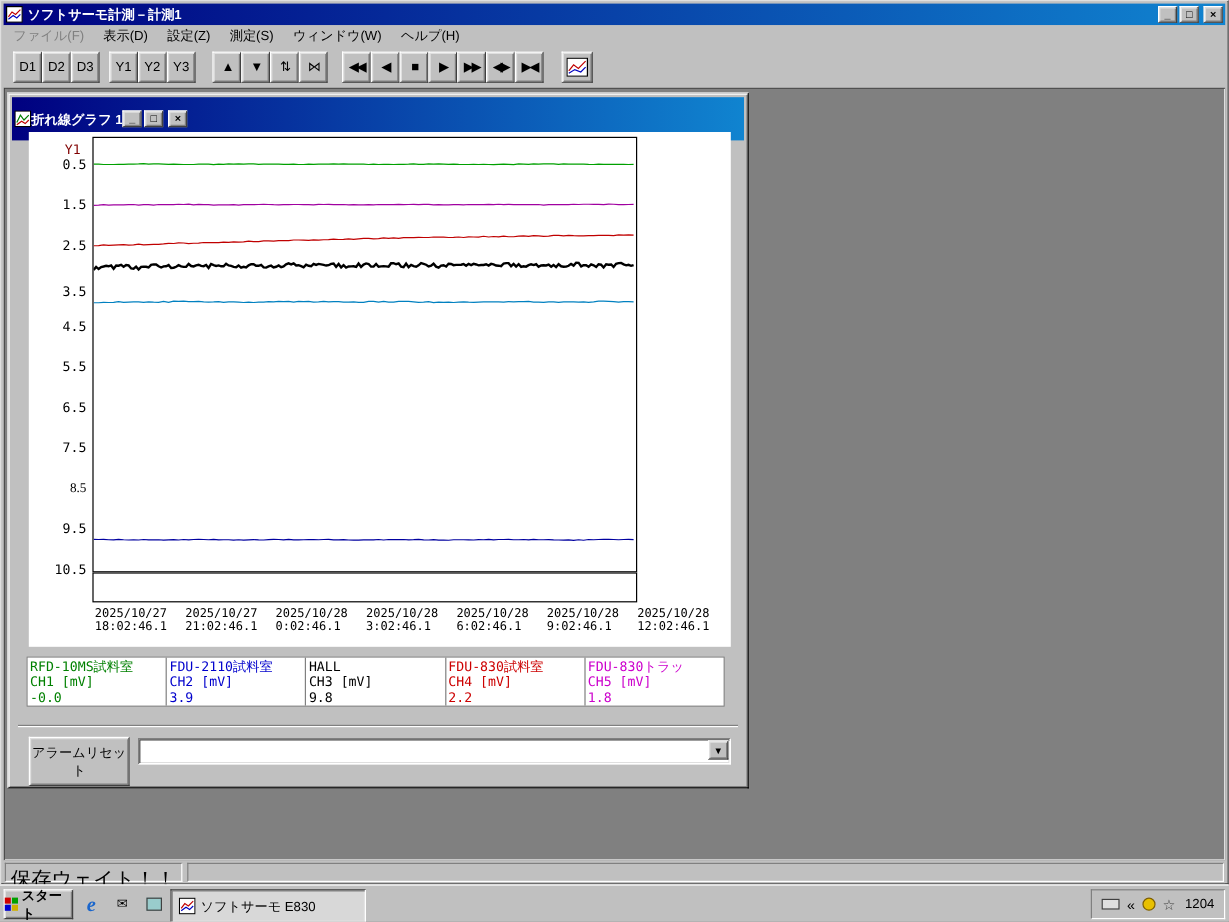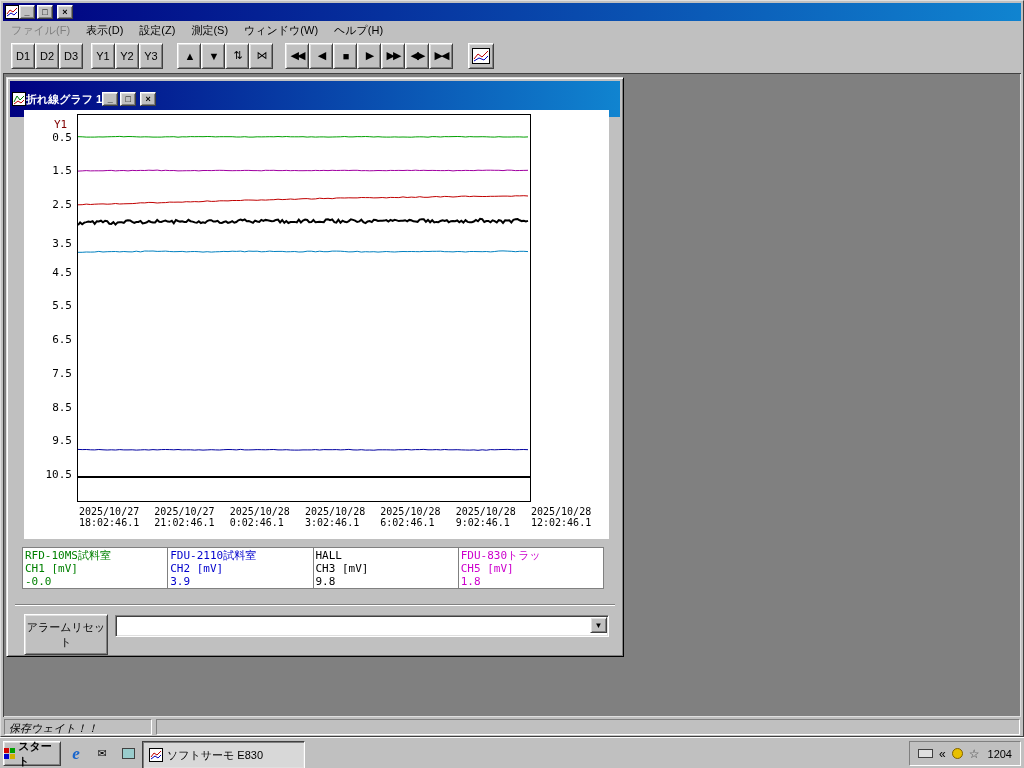--- a/index.html
+++ b/index.html
@@ -78,21 +78,21 @@
             border-top:1px solid #808080; border-bottom:1px solid #ffffff; }
   .alarm-btn { position:absolute; left:17px; top:536px; width:84px; height:41px; font-size:11px;
                display:flex; align-items:center; justify-content:center; cursor:default; }
   .combo { position:absolute; left:108px; top:537px; width:494px; height:22px; }
   .combo .field { position:absolute; inset:0; }
   .combo .drop { position:absolute; right:2px; top:2px; width:17px; height:16px; font-size:8px;
                  display:flex; align-items:center; justify-content:center; cursor:default; }
 
   
   .status-bar { position:absolute; left:2px; top:716px; right:2px; height:19px; background:#c0c0c0; }
-  .sp1 { position:absolute; left:1px; top:2px; width:148px; height:16px; padding:1px 4px; font-size:11px;font-style:italic; }
+  .sp1 { position:absolute; left:1px; top:2px; width:148px; height:16px; padding:1px 4px; font-size:17px; }
   .sp2 { position:absolute; left:153px; top:2px; right:1px; height:16px; }
 
   
   .taskbar { position:absolute; left:0; top:737px; width:1024px; height:31px; background:#c0c0c0;
              border-top:1px solid #ffffff; }
   .start-btn { position:absolute; left:3px; top:3px; width:58px; height:25px; display:flex;
                align-items:center; justify-content:center; gap:3px; font-weight:bold; font-size:11px; cursor:default; }
   .win-logo { width:12px; height:12px; display:grid; grid-template-columns:5px 5px; grid-template-rows:5px 5px; gap:1px; }
   .win-logo i { display:block; }
   .ql { position:absolute; left:66px; top:5px; display:flex; gap:6px; align-items:center; height:21px; }
@@ -116,20 +116,21 @@
   <div class="main-window">
 
     <div class="title-bar">
       <span class="app-icon">
         <svg width="14" height="14" viewBox="0 0 14 14">
             <rect x="0.5" y="0.5" width="13" height="13" fill="#fff" stroke="#000"></rect>
             <polyline points="2,9 5,5 8,7 12,3" fill="none" stroke="#c00000"></polyline>
             <polyline points="2,11 6,8 9,10 12,7" fill="none" stroke="#0000c0"></polyline>
           </svg>
       </span>
+      <span class="t-text">ソフトサーモ計測－計測1</span>
       <span class="win-btns">
         <span class="win-btn raised">_</span>
         <span class="win-btn raised">□</span>
         <span class="win-btn raised" style="margin-left:2px">×</span>
       </span>
     </div>
 
     <div class="menu-bar">
         <span class="menu-item disabled">ファイル(F)</span>
         <span class="menu-item">表示(D)</span>
@@ -200,21 +201,21 @@
           <div class="y1-label">Y1</div>
           <div>
               <div class="y-tick" style="top: 20.6168px;">0.5</div>
               <div class="y-tick" style="top: 54.3551px;">1.5</div>
               <div class="y-tick" style="top: 88.0935px;">2.5</div>
               <div class="y-tick" style="top: 127px;">3.5</div>
               <div class="y-tick" style="top: 155.57px;">4.5</div>
               <div class="y-tick" style="top: 189.308px;">5.5</div>
               <div class="y-tick" style="top: 223.047px;">6.5</div>
               <div class="y-tick" style="top: 256.785px;">7.5</div>
-              <div class="y-tick" style="top: 290.523px;">8.5</div>
+              <div class="y-tick" style="top: 290.523px; font-family: Liberation Serif, serif;">8.5</div>
               <div class="y-tick" style="top: 324.262px;">9.5</div>
               <div class="y-tick" style="top: 358px;">10.5</div>
             </div>
           <div class="plot-frame">
             <svg width="452" height="361" viewBox="0 0 452 361">
                 <polyline points="0.0,21.7 4.2,21.8 8.3,22.1 12.5,22.1 16.7,22.1 20.8,21.9 25.0,22.0 29.2,21.8 33.3,21.7 37.5,21.6 41.7,21.4 45.8,21.8 50.0,21.5 54.2,21.6 58.3,21.8 62.5,22.0 66.7,21.8 70.8,21.9 75.0,22.1 79.2,22.1 83.3,22.1 87.5,21.8 91.7,21.8 95.8,21.7 100.0,22.2 104.2,21.8 108.3,21.9 112.5,21.6 116.7,21.7 120.8,21.6 125.0,21.7 129.2,21.5 133.3,21.6 137.5,21.9 141.7,21.7 145.8,21.7 150.0,21.7 154.2,21.7 158.3,22.0 162.5,22.0 166.7,21.7 170.8,22.1 175.0,22.1 179.2,21.8 183.3,21.9 187.5,21.8 191.7,21.7 195.8,21.8 200.0,21.5 204.2,21.8 208.3,21.5 212.5,21.8 216.7,21.8 220.8,21.8 225.0,21.7 229.2,22.1 233.3,21.8 237.5,22.1 241.7,21.9 245.8,21.9 250.0,22.1 254.2,22.0 258.3,21.9 262.5,21.8 266.7,21.5 270.8,21.9 275.0,21.9 279.2,21.6 283.3,21.7 287.5,21.5 291.7,21.7 295.8,22.0 300.0,21.7 304.2,22.0 308.3,22.1 312.5,22.1 316.7,21.9 320.8,22.1 325.0,22.0 329.2,22.1 333.3,22.2 337.5,21.9 341.7,21.8 345.8,21.9 350.0,22.2 354.2,21.6 358.3,21.7 362.5,22.0 366.7,21.6 370.8,21.7 375.0,21.6 379.2,21.5 383.3,21.6 387.5,22.0 391.7,21.6 395.8,21.8 400.0,21.8 404.2,21.7 408.3,21.8 412.5,22.0 416.7,22.1 420.8,21.7 425.0,22.0 429.2,22.0 433.3,22.0 437.5,21.9 441.7,21.9 445.8,22.1 450,21.9" fill="none" stroke="#00a000" stroke-width="1"></polyline>
                 <polyline points="0.0,56.1 4.2,55.9 8.3,55.6 12.5,55.9 16.7,55.8 20.8,55.8 25.0,55.8 29.2,55.5 33.3,55.4 37.5,55.9 41.7,55.6 45.8,55.5 50.0,55.9 54.2,55.4 58.3,55.6 62.5,55.4 66.7,55.5 70.8,55.2 75.0,55.4 79.2,55.1 83.3,55.7 87.5,55.3 91.7,55.6 95.8,55.5 100.0,55.9 104.2,55.8 108.3,55.7 112.5,55.7 116.7,55.5 120.8,55.9 125.0,55.5 129.2,55.5 133.3,55.6 137.5,55.4 141.7,55.3 145.8,55.4 150.0,55.6 154.2,55.7 158.3,55.6 162.5,55.6 166.7,55.4 170.8,55.4 175.0,55.6 179.2,55.6 183.3,55.8 187.5,55.3 191.7,55.4 195.8,55.3 200.0,55.6 204.2,55.6 208.3,55.4 212.5,55.7 216.7,55.5 220.8,55.7 225.0,55.7 229.2,55.6 233.3,55.7 237.5,55.4 241.7,55.6 245.8,55.4 250.0,55.6 254.2,55.3 258.3,55.5 262.5,55.4 266.7,55.3 270.8,55.5 275.0,55.3 279.2,55.3 283.3,55.7 287.5,55.6 291.7,55.8 295.8,55.7 300.0,55.5 304.2,55.6 308.3,55.7 312.5,55.4 316.7,55.5 320.8,55.4 325.0,55.5 329.2,55.3 333.3,55.5 337.5,55.2 341.7,55.5 345.8,55.3 350.0,55.5 354.2,55.4 358.3,55.5 362.5,55.6 366.7,55.6 370.8,55.4 375.0,55.9 379.2,55.5 383.3,55.6 387.5,55.4 391.7,55.5 395.8,55.6 400.0,55.2 404.2,55.4 408.3,55.2 412.5,55.2 416.7,55.3 420.8,55.3 425.0,55.6 429.2,55.1 433.3,55.2 437.5,55.6 441.7,55.5 445.8,55.4 450,55.3" fill="none" stroke="#a000a0" stroke-width="1"></polyline>
                 <polyline points="0.0,89.8 4.2,89.7 8.3,89.1 12.5,89.5 16.7,89.2 20.8,89.0 25.0,88.9 29.2,89.2 33.3,89.0 37.5,88.5 41.7,89.0 45.8,88.8 50.0,88.7 54.2,88.6 58.3,88.3 62.5,87.8 66.7,87.9 70.8,87.4 75.0,87.5 79.2,88.0 83.3,87.7 87.5,87.6 91.7,87.1 95.8,87.2 100.0,87.1 104.2,87.2 108.3,86.7 112.5,86.9 116.7,86.6 120.8,86.8 125.0,86.5 129.2,85.9 133.3,86.4 137.5,86.3 141.7,85.8 145.8,85.8 150.0,85.9 154.2,85.5 158.3,85.5 162.5,85.5 166.7,85.0 170.8,85.0 175.0,85.1 179.2,85.3 183.3,84.9 187.5,85.1 191.7,84.8 195.8,84.7 200.0,84.2 204.2,84.6 208.3,84.4 212.5,84.0 216.7,84.4 220.8,84.0 225.0,83.7 229.2,83.6 233.3,84.1 237.5,83.9 241.7,83.2 245.8,83.6 250.0,83.3 254.2,83.7 258.3,83.0 262.5,82.9 266.7,83.0 270.8,82.8 275.0,82.9 279.2,82.9 283.3,82.5 287.5,82.6 291.7,82.6 295.8,82.9 300.0,82.8 304.2,82.5 308.3,82.9 312.5,82.4 316.7,82.5 320.8,82.6 325.0,81.9 329.2,82.5 333.3,82.1 337.5,82.4 341.7,81.7 345.8,82.3 350.0,82.3 354.2,81.8 358.3,81.5 362.5,82.0 366.7,81.4 370.8,81.6 375.0,82.0 379.2,81.7 383.3,81.2 387.5,81.1 391.7,81.6 395.8,81.2 400.0,81.4 404.2,81.5 408.3,81.5 412.5,81.3 416.7,81.3 420.8,81.2 425.0,81.1 429.2,81.1 433.3,81.3 437.5,80.8 441.7,80.9 445.8,80.7 450,81.0" fill="none" stroke="#c00000" stroke-width="1"></polyline>
                 <polyline points="0.0,137.3 4.2,137.3 8.3,137.0 12.5,137.1 16.7,137.0 20.8,136.4 25.0,137.0 29.2,136.7 33.3,136.6 37.5,136.5 41.7,136.9 45.8,136.5 50.0,136.8 54.2,136.9 58.3,136.2 62.5,136.9 66.7,136.0 70.8,136.1 75.0,136.0 79.2,136.4 83.3,136.3 87.5,136.1 91.7,136.5 95.8,136.7 100.0,136.6 104.2,136.4 108.3,136.9 112.5,136.6 116.7,136.5 120.8,136.7 125.0,137.1 129.2,136.7 133.3,137.1 137.5,136.8 141.7,136.7 145.8,136.4 150.0,136.6 154.2,136.2 158.3,136.4 162.5,136.1 166.7,136.8 170.8,136.1 175.0,136.3 179.2,136.2 183.3,136.8 187.5,136.6 191.7,136.1 195.8,136.5 200.0,136.4 204.2,136.4 208.3,136.8 212.5,136.7 216.7,136.5 220.8,137.0 225.0,136.9 229.2,136.2 233.3,136.2 237.5,136.8 241.7,136.2 245.8,136.7 250.0,136.7 254.2,136.1 258.3,136.1 262.5,136.2 266.7,136.5 270.8,136.9 275.0,136.8 279.2,136.3 283.3,137.1 287.5,136.7 291.7,136.9 295.8,136.7 300.0,137.1 304.2,136.8 308.3,136.5 312.5,136.8 316.7,137.0 320.8,136.7 325.0,136.5 329.2,136.6 333.3,136.5 337.5,136.6 341.7,136.7 345.8,136.3 350.0,136.5 354.2,136.3 358.3,136.3 362.5,136.2 366.7,136.7 370.8,136.7 375.0,136.9 379.2,136.5 383.3,136.6 387.5,137.0 391.7,136.5 395.8,136.5 400.0,136.6 404.2,136.7 408.3,136.5 412.5,136.9 416.7,136.5 420.8,136.0 425.0,135.9 429.2,136.1 433.3,136.3 437.5,136.7 441.7,136.3 445.8,136.3 450,136.6" fill="none" stroke="#0080c0" stroke-width="1"></polyline>
                 <polyline points="0.0,334.4 4.2,334.6 8.3,334.5 12.5,334.8 16.7,334.9 20.8,334.5 25.0,334.8 29.2,335.0 33.3,334.8 37.5,335.0 41.7,334.6 45.8,334.9 50.0,334.9 54.2,334.8 58.3,335.1 62.5,334.9 66.7,334.7 70.8,335.0 75.0,334.6 79.2,334.9 83.3,334.6 87.5,334.5 91.7,334.6 95.8,334.8 100.0,334.5 104.2,334.9 108.3,334.8 112.5,334.8 116.7,335.1 120.8,334.8 125.0,335.1 129.2,334.9 133.3,334.7 137.5,334.9 141.7,335.0 145.8,334.7 150.0,334.5 154.2,334.6 158.3,334.9 162.5,334.4 166.7,334.9 170.8,334.9 175.0,334.8 179.2,334.6 183.3,334.7 187.5,334.8 191.7,334.6 195.8,334.5 200.0,334.9 204.2,334.9 208.3,334.7 212.5,335.0 216.7,335.1 220.8,335.1 225.0,334.9 229.2,334.9 233.3,334.9 237.5,334.6 241.7,335.0 245.8,334.6 250.0,334.7 254.2,334.7 258.3,334.6 262.5,334.9 266.7,334.7 270.8,334.4 275.0,334.9 279.2,335.0 283.3,334.7 287.5,335.1 291.7,335.0 295.8,335.2 300.0,334.8 304.2,334.8 308.3,334.8 312.5,334.9 316.7,335.0 320.8,334.7 325.0,334.8 329.2,334.5 333.3,334.9 337.5,334.6 341.7,334.6 345.8,334.4 350.0,334.8 354.2,334.8 358.3,334.6 362.5,334.9 366.7,334.5 370.8,334.8 375.0,334.8 379.2,334.7 383.3,334.9 387.5,335.0 391.7,335.1 395.8,334.9 400.0,335.3 404.2,334.8 408.3,335.2 412.5,334.6 416.7,334.8 420.8,334.6 425.0,334.5 429.2,334.4 433.3,334.6 437.5,334.8 441.7,334.6 445.8,334.5 450,334.7" fill="none" stroke="#0000a0" stroke-width="1"></polyline>
@@ -263,20 +264,25 @@
             <div class="legend-cell" style="color: rgb(0, 0, 204);">
               <div>FDU-2110試料室</div>
               <div>CH2 [mV]</div>
               <div>3.9</div>
             </div>
             <div class="legend-cell" style="color: rgb(0, 0, 0);">
               <div>HALL</div>
               <div>CH3 [mV]</div>
               <div>9.8</div>
             </div>
+            <div class="legend-cell" style="color: rgb(204, 0, 0);">
+              <div>FDU-830試料室</div>
+              <div>CH4 [mV]</div>
+              <div>2.2</div>
+            </div>
             <div class="legend-cell" style="color: rgb(204, 0, 204);">
               <div>FDU-830トラッ</div>
               <div>CH5 [mV]</div>
               <div>1.8</div>
             </div>
           </div>
 
         <div class="groove"></div>
 
         <button class="alarm-btn raised">アラームリセット</button>

